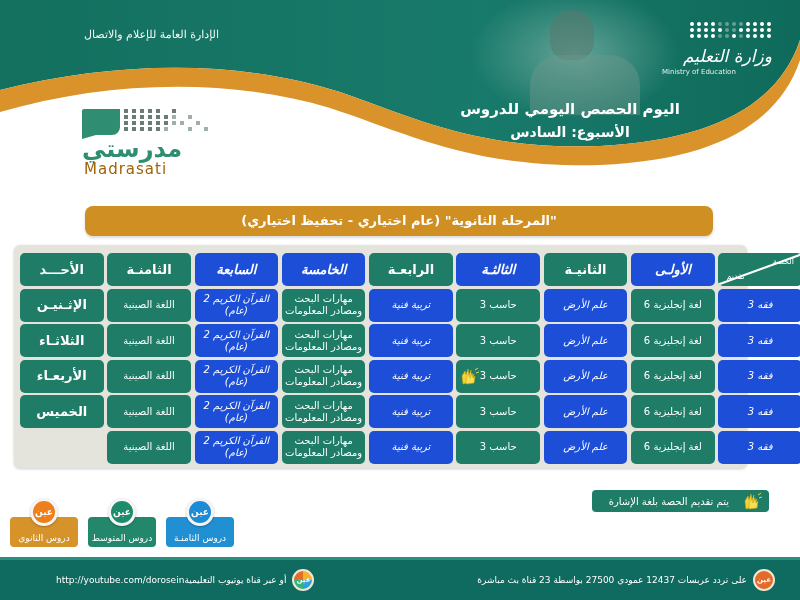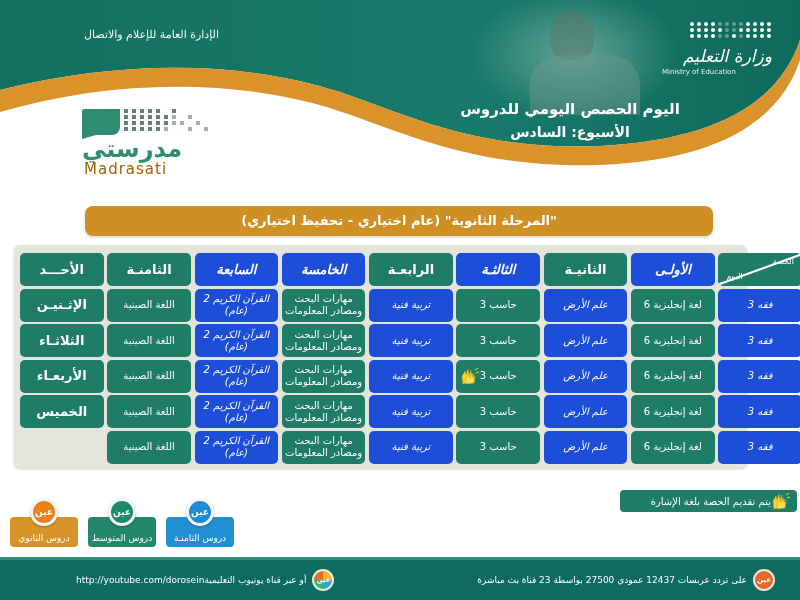--- a/index.html
+++ b/index.html
@@ -45,40 +45,40 @@
   .cell.g { background: #1e7c67; }
   .cell.o { background: #1d4ed8; font-style: italic; }
   .cell.head { font-size: 13px; font-weight: bold; }
   .cell.day { font-size: 13px; font-weight: bold; }
   .cell.corner { font-size: 8px; overflow: hidden; }
   .corner .c-top { position: absolute; top: 3px; right: 8px; }
   .corner .c-bot { position: absolute; bottom: 3px; left: 8px; }
   .corner .diag { position: absolute; left: -6px; top: 15px; width: 98px; height: 1.5px; background: #fff; transform: rotate(-20deg); }
   .sign-icon { position: absolute; left: 4px; top: 6px; width: 20px; height: 20px; }
 
-  .sign-note { position: absolute; left: 620px; top: 490px; width: 177px; height: 22px; background: #1e7c67; border-radius: 4px; color: #fff; font-size: 10px; direction: rtl; display: flex; align-items: center; padding-right: 26px; }
+  .sign-note { position: absolute; left: 592px; top: 490px; width: 177px; height: 22px; background: #1e7c67; border-radius: 4px; color: #fff; font-size: 10px; direction: rtl; display: flex; align-items: center; padding-right: 40px; }
   .sign-note .sign-icon { left: auto; right: 6px; top: 1px; }
 
   .ain-btn { position: absolute; top: 517px; width: 68px; height: 30px; border-radius: 4px; color: #fff; font-size: 9px; text-align: center; padding-top: 16px; direction: rtl; }
   .ain-badge { position: absolute; left: 20px; top: -19px; width: 28px; height: 28px; border-radius: 50%; border: 3px solid #f5f5f5; box-shadow: 0 1px 2px rgba(0,0,0,0.25); color: #fff; font-size: 9px; font-weight: bold; display: flex; align-items: center; justify-content: center; }
   .ain-prim { left: 166px; background: #2190d2; }
   .ain-prim .ain-badge { background: #1d8bd6; }
   .ain-mid { left: 88px; background: #23876b; }
   .ain-mid .ain-badge { background: #1e8c6c; }
   .ain-sec { left: 10px; background: #d6932a; }
   .ain-sec .ain-badge { background: #ee7f1b; }
 
   .footer { position: absolute; left: 0; top: 557px; width: 800px; height: 43px; background: #0f6b60; border-top: 3px solid #2a8f7f; }
   .foot-item { position: absolute; top: 9px; display: flex; align-items: center; direction: rtl; color: #fff; font-size: 9px; }
   .foot-logo { width: 22px; height: 22px; border-radius: 50%; display: flex; align-items: center; justify-content: center; font-size: 7px; font-weight: bold; color: #fff; margin-left: 6px; border: 2px solid #f3e7d3; }
   .foot-right { right: 25px; }
   .foot-right .foot-logo { background: #e36a2a; }
   .foot-left { left: 24px; }
   .foot-left .foot-logo { background: conic-gradient(#f2b233 0 25%, #2fa3d8 0 50%, #34b37f 0 75%, #e26e2b 0); }
-  .foot-url { direction: ltr; margin-left: 20px; padding-left: 32px; }
+  .foot-url { direction: ltr; margin-left: 0; padding-left: 32px; }
 </style>
 </head>
 <body>
 
 <div class="header">
   <svg width="800" height="200" viewBox="0 0 800 200">
     <defs>
       <linearGradient id="tg" x1="0" y1="0" x2="1" y2="0">
         <stop offset="0" stop-color="#13705f"></stop>
         <stop offset="0.6" stop-color="#187a6b"></stop>
@@ -194,21 +194,21 @@
 </div>
 
 <div class="stage-banner">"المرحلة الثانوية" (عام اختياري - تحفيظ اختياري)</div>
 
 <div class="grid-panel">
   <div class="grid" id="grid">
 
     <div class="cell g corner">
       <span class="c-top">الحصة</span>
       <span class="diag"></span>
-      <span class="c-bot">اليوم</span>
+      <span class="c-bot">تقديم</span>
     </div>
     <div class="cell o head">الأولـى</div>
     <div class="cell g head">الثانيـة</div>
     <div class="cell o head">الثالثـة</div>
     <div class="cell g head">الرابعـة</div>
     <div class="cell o head">الخامسة</div>
     <div class="cell o head">السابعة</div>
     <div class="cell g head">الثامنـة</div>
 
     <div class="cell g day">الأحـــد</div>

